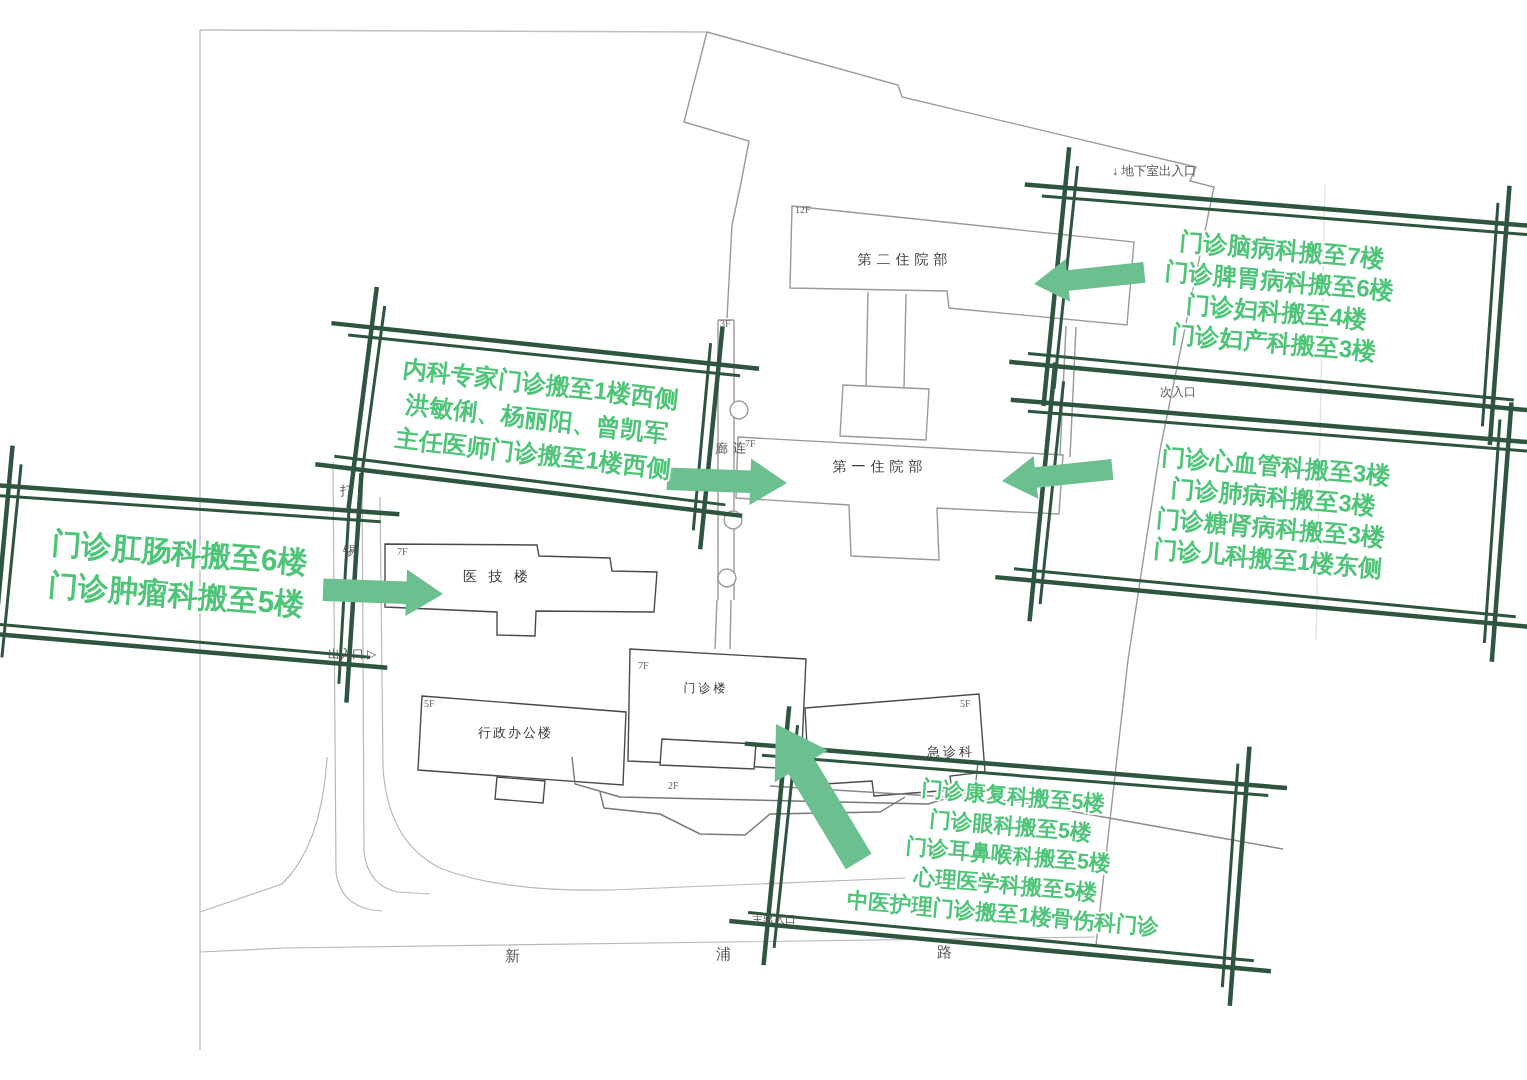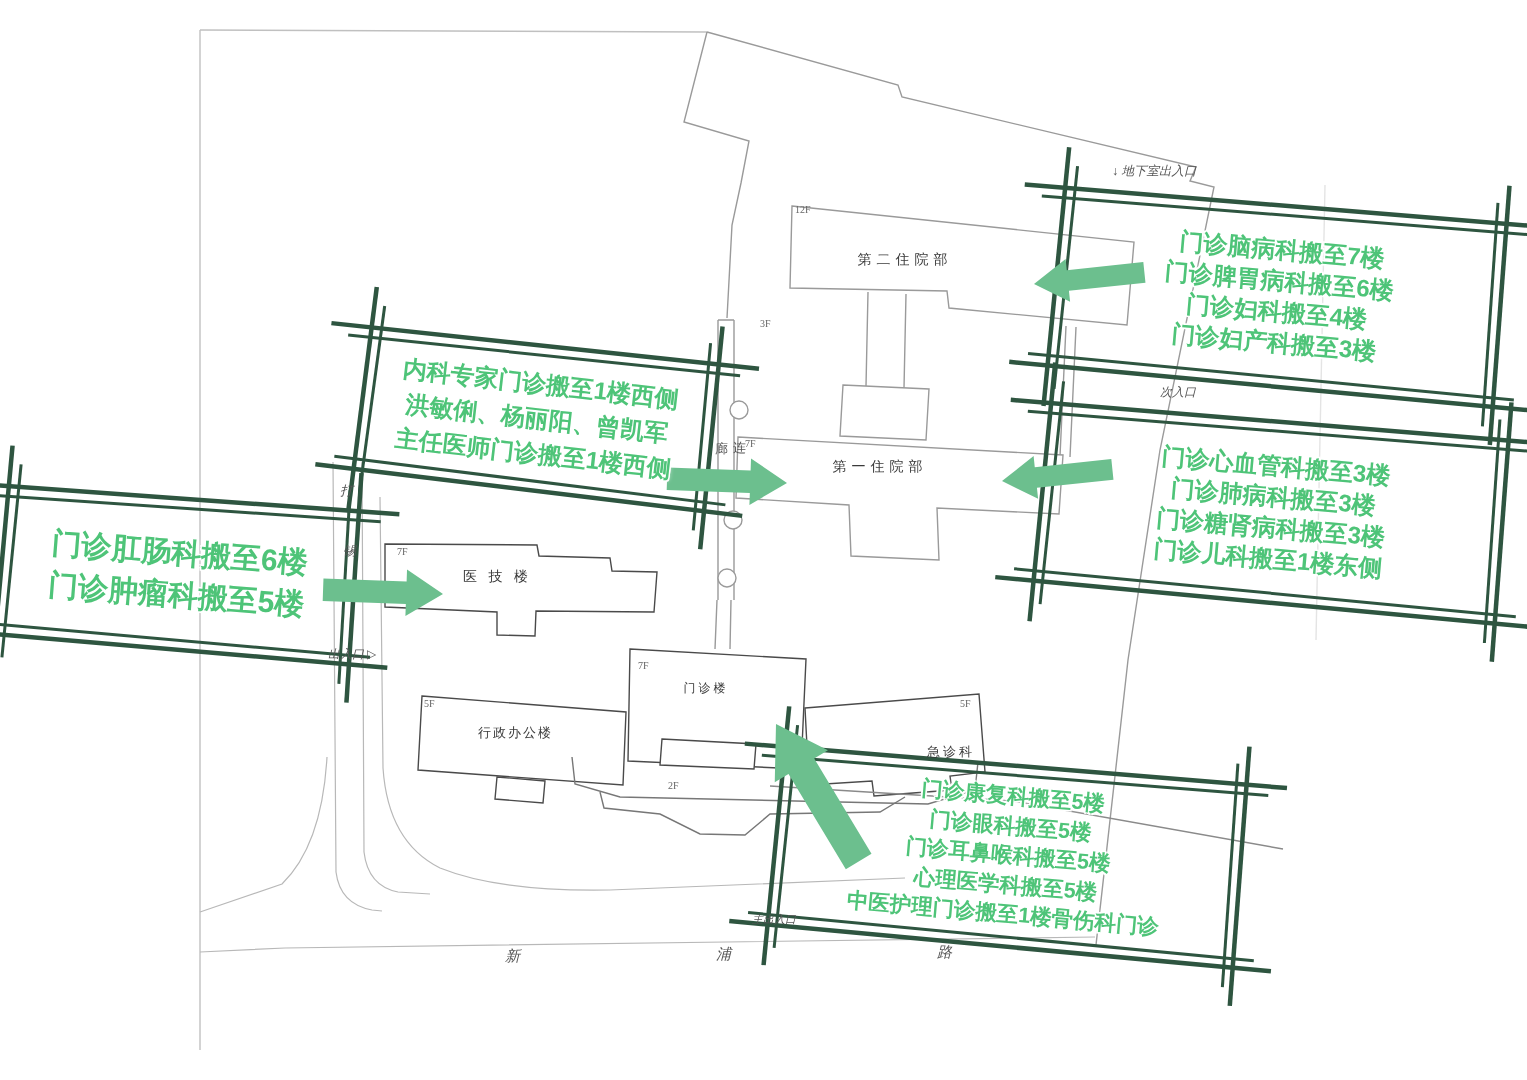--- a/index.html
+++ b/index.html
@@ -7,21 +7,21 @@
           font-family:"Liberation Sans","DejaVu Sans",sans-serif;}
   svg.linework{position:absolute;left:0;top:0;}
   .anno{position:absolute;display:flex;flex-direction:column;justify-content:center;align-items:center;
         text-align:center;font-weight:bold;color:#4ec478;
         text-shadow:-1.5px -1.5px 0 #fff,1.5px -1.5px 0 #fff,-1.5px 1.5px 0 #fff,1.5px 1.5px 0 #fff,0 0 5px #fff;}
   .anno span{display:block;white-space:nowrap;}
   .blabel{position:absolute;font-family:"Liberation Serif","DejaVu Serif",serif;color:#3a3a3a;
           text-align:center;white-space:nowrap;}
   .flabel{position:absolute;font-family:"Liberation Serif","DejaVu Serif",serif;font-size:10px;color:#666;
           white-space:nowrap;}
-  .slabel{position:absolute;font-family:"Liberation Serif","DejaVu Serif",serif;color:#555;white-space:nowrap;font-style:italic;}
+  .slabel{position:absolute;font-family:"Liberation Serif","DejaVu Serif",serif;color:#555;white-space:nowrap;}
   .vtext{position:absolute;writing-mode:vertical-rl;font-family:"Liberation Serif","DejaVu Serif",serif;color:#555;}
   .title{position:absolute;left:425px;top:992px;width:630px;text-align:center;
          font-size:50px;font-weight:bold;letter-spacing:6px;color:#000;}
 </style>
 </head>
 <body>
 
 <div class="canvas">
 
   <svg class="linework" width="1527" height="1080" viewBox="0 0 1527 1080">
@@ -172,21 +172,21 @@
   <div class="blabel" style="left:896px;top:743px;width:110px;font-size:13px;letter-spacing:3px;">急诊科</div>
   <div class="vtext" style="left:712px;top:430px;height:140px;font-size:13px;letter-spacing:78px;">连廊</div>
 
   <div class="flabel" style="left:795px;top:204px;">12F</div>
   <div class="flabel" style="left:745px;top:438px;">7F</div>
   <div class="flabel" style="left:397px;top:546px;">7F</div>
   <div class="flabel" style="left:424px;top:698px;">5F</div>
   <div class="flabel" style="left:638px;top:660px;">7F</div>
   <div class="flabel" style="left:960px;top:698px;">5F</div>
   <div class="flabel" style="left:668px;top:780px;">2F</div>
-  <div class="flabel" style="left:720px;top:318px;margin-left:40px;">3F</div>
+  <div class="flabel" style="left:720px;top:318px;">3F</div>
 
   <div class="slabel" style="left:1112px;top:163px;font-size:12.5px;">
     <span>↓</span>
     <span>地下室出入口</span>
   </div>
   <div class="slabel" style="left:1160px;top:384px;font-size:12px;">次入口</div>
   <div class="slabel" style="left:752px;top:912px;font-size:11px;">主出入口</div>
   <div class="slabel" style="left:328px;top:646px;font-size:12px;">
     <span>出入口</span>
     <span>▷</span>

